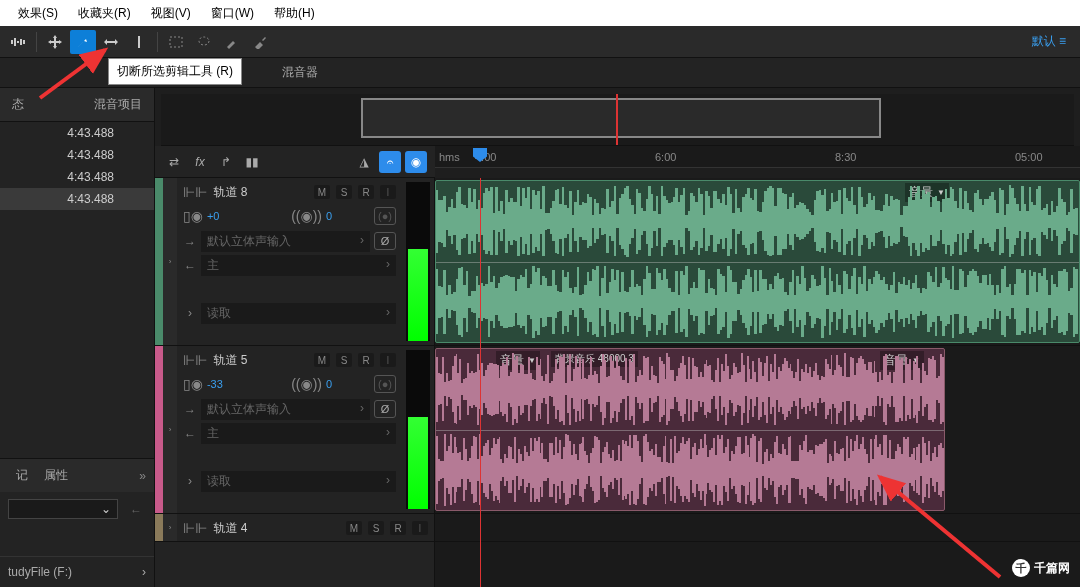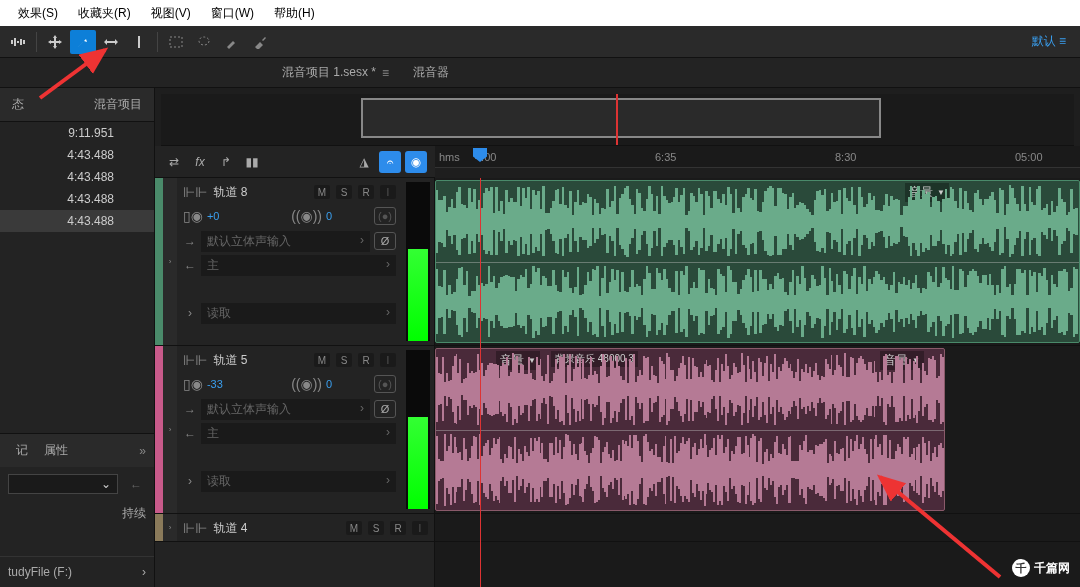--- a/index.html
+++ b/index.html
@@ -174,68 +174,63 @@
       <svg width="14" height="14" viewBox="0 0 14 14">
         <path fill="#888" d="M2 12l6-6 2 2-6 6z"></path>
       </svg>
     </div>
   <div class="tool-btn">
       <svg width="14" height="14" viewBox="0 0 14 14">
         <path fill="#888" d="M2 12l5-5 3 3-5 5zM9 5l3-3 1 1-3 3z"></path>
       </svg>
     </div>
   <div class="workspace-label"><span>默认</span> <span>≡</span></div>
+  <div class="tooltip">切断所选剪辑工具 (R)</div>
 </div>
 
 <svg class="arrow-red" style="top:38px;left:30px;" width="100" height="65">
   <defs>
       <marker id="ah1" markerWidth="8" markerHeight="8" refX="6" refY="3" orient="auto">
         <path d="M0,0 L7,3 L0,6 Z" fill="#e33"></path>
       </marker>
     </defs>
   <line x1="10" y1="60" x2="75" y2="12" stroke="#e33" stroke-width="4" marker-end="url(#ah1)"></line>
 </svg>
 
 <div class="tabs-row">
-  <div class="tab">
-      <span>混音项目 1.sesx *</span>
-      <span class="menu-icon">≡</span>
-    </div>
   <div class="tab">混音器</div>
 </div>
 
 <div class="main-area">
 
   <div class="left-panels">
     <div class="panel-header-row">
       <div class="panel-col-header">态</div>
       <div class="panel-col-header" style="margin-left:auto">混音项目</div>
     </div>
     <div class="time-list">
-      <div class="time-item">9:11.951</div>
       <div class="time-item">4:43.488</div>
       <div class="time-item">4:43.488</div>
       <div class="time-item">4:43.488</div>
       <div class="time-item highlighted">4:43.488</div>
     </div>
     <div class="left-spacer"></div>
     <div class="bottom-panel">
       <div class="bottom-headers">
         <div class="bottom-header-label">记</div>
         <div class="bottom-header-label">属性</div>
         <div class="chevrons">»</div>
       </div>
       <div class="dropdown-row">
         <div class="dropdown">
             <span></span>
             <span>⌄</span>
           </div>
         <div class="nav-arrow">←</div>
       </div>
-      <div class="persist-label">持续</div>
       <div style="height:30px"></div>
       <div class="drive-label"><span>tudyFile (F:)</span> <span style="float:right">›</span></div>
     </div>
   </div>
 
   <div class="timeline-area">
     <div class="overview">
       <div class="overview-window"></div>
       <div class="overview-playhead"></div>
     </div>
@@ -249,21 +244,21 @@
         <div class="ctrl-btn">↱</div>
         <div class="ctrl-btn">▮▮</div>
         <div class="ctrl-sep"></div>
         <div class="ctrl-btn">◮</div>
         <div class="ctrl-btn" style="background:#2d8ceb;color:#fff;border-radius:3px">𝄐</div>
         <div class="ctrl-btn" style="background:#2d8ceb;color:#fff;border-radius:3px">◉</div>
       </div>
       <div class="ruler" style="flex:1">
         <span class="ruler-mark" style="left:4px">hms</span>
         <span class="ruler-mark" style="left:40px">4:00</span>
-        <span class="ruler-mark" style="left:220px">6:35</span>
+        <span class="ruler-mark" style="left:220px">6:00</span>
         <span class="ruler-mark" style="left:400px">8:30</span>
         <span class="ruler-mark" style="left:580px">05:00</span>
         <div class="playhead-marker" style="left:38px"></div>
       </div>
     </div>
 
     <div class="tracks-container">
       <div class="track-headers">
 
         <div class="track-header" style="height:168px">

